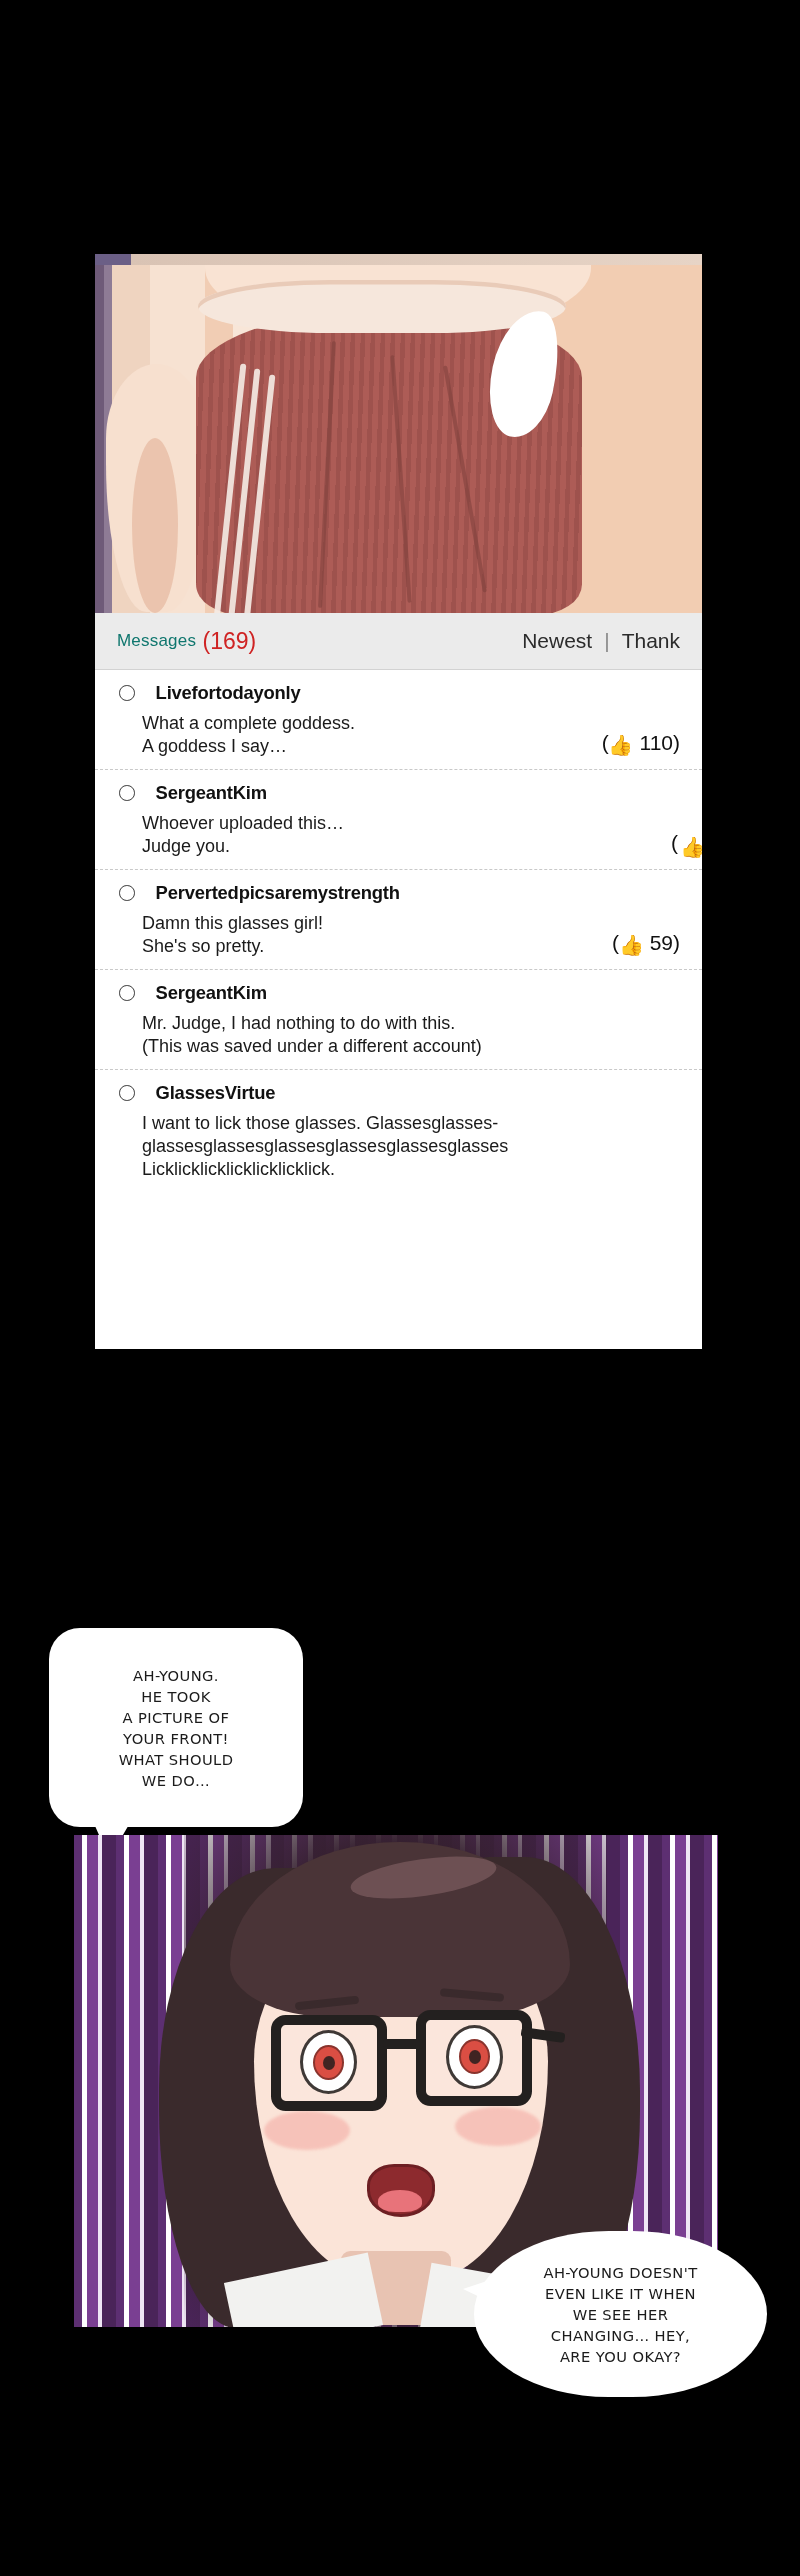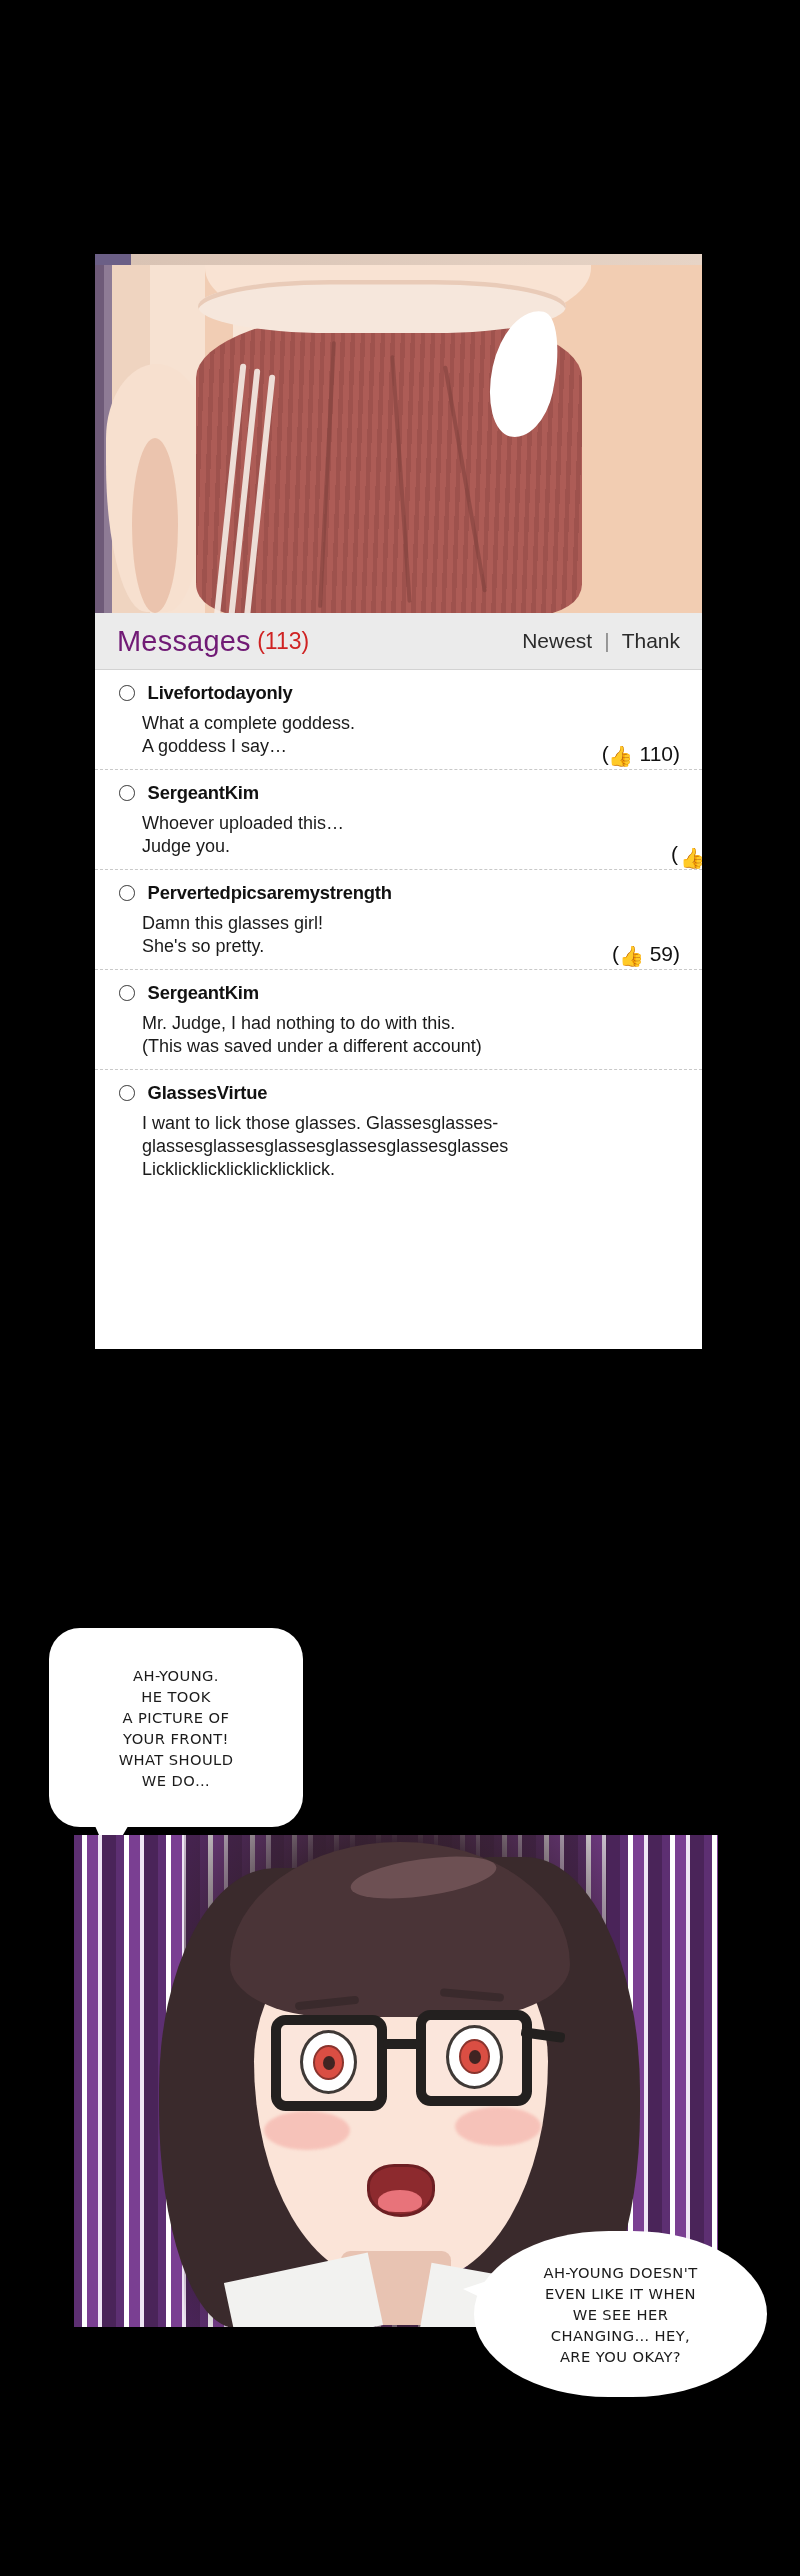--- a/index.html
+++ b/index.html
@@ -140,22 +140,22 @@
     position: relative;
     height: 57px;
     background: #ebebeb;
     border-bottom: 0.9px solid #d2d2d2;
     display: flex;
     align-items: center;
     padding: 0 22px;
     box-sizing: border-box;
   }
   .msg-title {
-    font-size: 29px;
-    color: #701a75;
+    font-size: 17px;
+    color: #0f766e;
     letter-spacing: 0.2px;
   }
   .msg-count {
     font-size: 23px;
     color: #cf2323;
     margin-left: 6.4px;
   }
   .msg-sort {
     margin-left: auto;
     font-size: 21px;
@@ -174,21 +174,21 @@
   .comment {
     position: relative;
     padding: 12px 24px 11px 24px;
     border-bottom: 0.9px dashed #c9c9c9;
     box-sizing: border-box;
   }
   .comment:last-child { border-bottom: none; }
   .c-head {
     display: flex;
     align-items: center;
-    gap: 13px;
+    gap: 21px;
   }
   .avatar-circle {
     width: 15.6px; height: 15.6px;
     border: 1.8px solid #3a3a3a;
     border-radius: 50%;
     box-sizing: border-box;
     flex: none;
   }
   .c-name {
     font-size: 18.4px;
@@ -200,21 +200,21 @@
     margin-top: 8px;
     padding-left: 23px;
     font-size: 18px;
     line-height: 23px;
     color: #1a1a1a;
     max-width: 432px;
   }
   .c-likes {
     position: absolute;
     right: 22px;
-    bottom: 3px;
+    bottom: 14px;
     font-size: 21px;
     color: #111;
     display: flex;
     align-items: flex-end;
     gap: 2.8px;
     white-space: nowrap;
   }
   .c-likes.off { right: -3.7px; }
   .thumb {
     display: inline-block;
@@ -471,21 +471,21 @@
       <div class="photo-stripe s3"></div>
       <div class="photo-crease"></div>
       <div class="photo-crease c2"></div>
       <div class="photo-crease c3"></div>
       <div class="photo-white-shape"></div>
       <div class="photo-topbar"></div>
     </div>
 
     <div class="msg-header">
       <span class="msg-title">Messages</span>
-      <span class="msg-count">(113)</span>
+      <span class="msg-count">(169)</span>
       <span class="msg-sort">
         <span>Newest</span>
         <span class="sep">|</span>
         <span>Thank</span>
       </span>
     </div>
 
     <div class="comments">
 
       <div class="comment">

